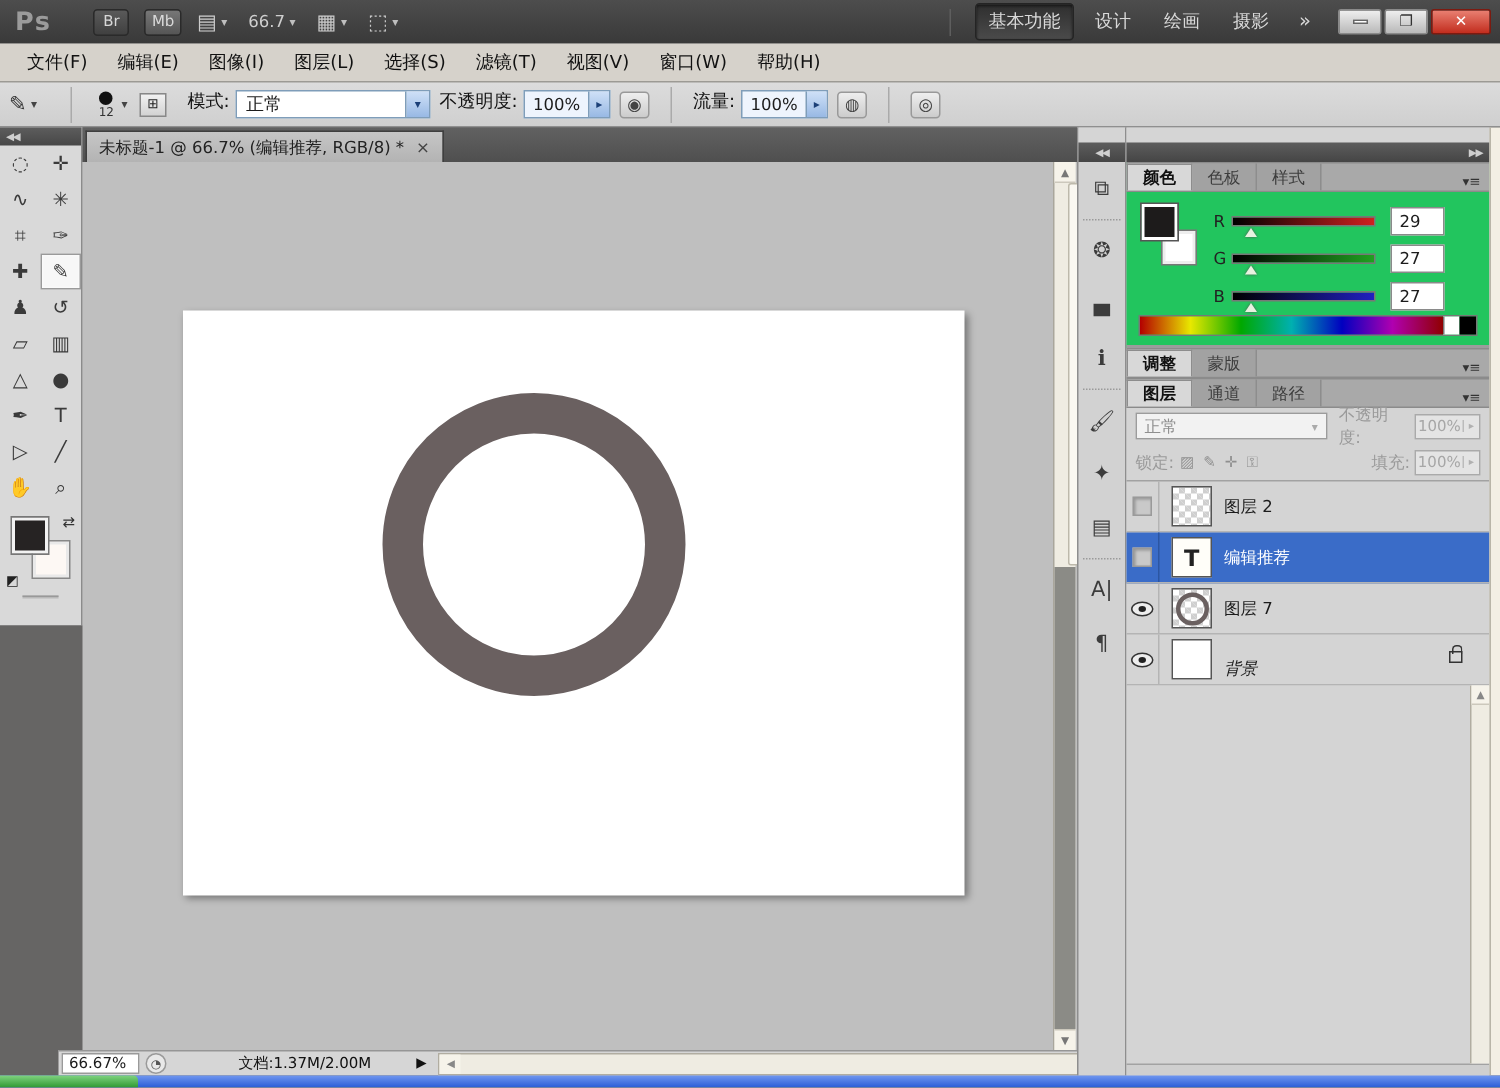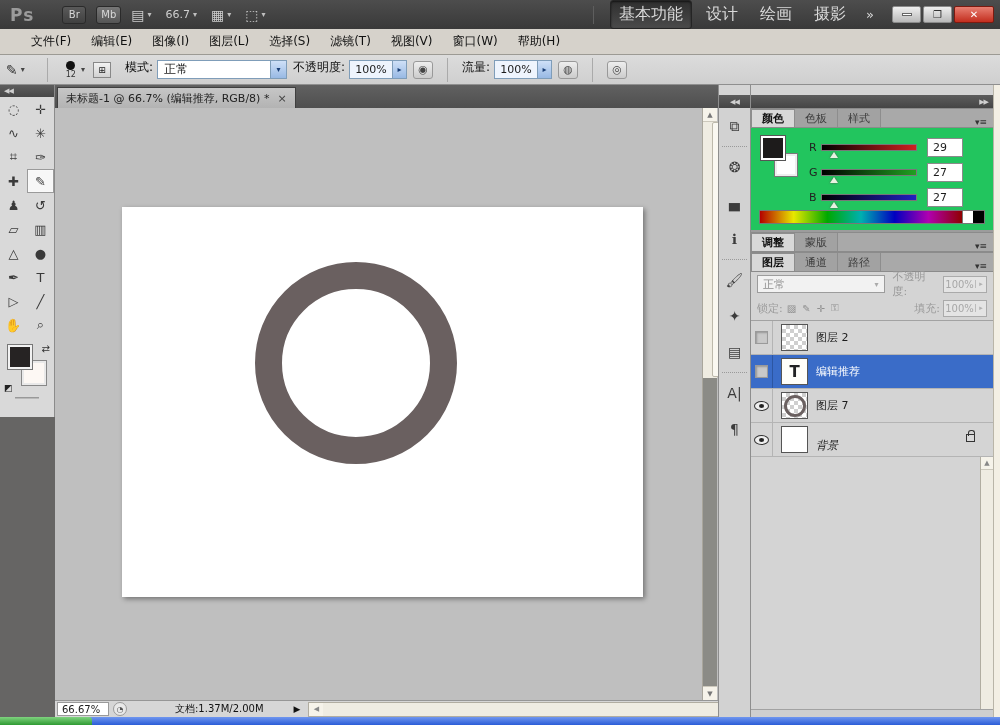--- a/index.html
+++ b/index.html
@@ -10,30 +10,30 @@
   
   #titlebar { left:0; top:0; width:1000px; height:29px; background:linear-gradient(#4d4d4d,#393939); display:flex; align-items:center; }
   .ps-logo { color:#9b9b9b; font-weight:bold; font-size:17px; margin:0 28px 0 10px; letter-spacing:1px; }
   .tb-btn { height:18px; min-width:24px; margin-right:10px; border:1px solid #2a2a2a; border-radius:3px; background:linear-gradient(#5a5a5a,#404040); color:#d8d8d8; font-size:10px; display:flex; align-items:center; justify-content:center; padding:0 4px; }
   .tb-btn.mb { background:linear-gradient(#777,#555); }
   .tb-group { display:flex; align-items:center; margin-right:14px; color:#cfcfcf; font-size:10px; }
   .tb-caret { color:#bfbfbf; font-size:8px; margin-left:3px; }
   .tb-zoom { color:#cfcfcf; font-size:11px; }
   .tb-sep { width:1px; height:18px; background:#5e5e5e; margin:0 10px; }
   .ws-wrap { display:flex; align-items:center; gap:6px; margin-left:auto; }
-  .ws-btn { color:#d9d9d9; font-size:16px; padding:3px 8px; border-radius:3px; }
+  .ws-btn { color:#d9d9d9; font-size:12px; padding:3px 8px; border-radius:3px; }
   .ws-btn.active { background:linear-gradient(#2f2f2f,#4a4a4a); border:1px solid #242424; box-shadow:inset 0 1px 2px rgba(0,0,0,.6); }
   .ws-overflow { color:#d9d9d9; font-size:13px; padding:0 6px; }
   .win-controls { display:flex; margin:0 6px 0 10px; }
   .win-btn { width:29px; height:17px; border:1px solid #8a8a8a; border-radius:2px; background:linear-gradient(#efefef,#b9b9b9); color:#333; font-size:10px; display:flex; align-items:center; justify-content:center; margin-left:2px; }
   .win-btn.close { background:linear-gradient(#e98072,#c22d1e); border-color:#7c1a10; color:#fff; font-weight:bold; width:40px; }
   .dash { width:10px; height:3px; background:#fff; border:1px solid #666; }
 
   
-  #menubar { left:0; top:29px; width:1000px; height:26px; background:#d6d2cb; border-bottom:1px solid #9c9a94; display:flex; align-items:center; padding-left:21px; }
+  #menubar { left:0; top:29px; width:1000px; height:26px; background:#d6d2cb; border-bottom:1px solid #9c9a94; display:flex; align-items:center; padding-left:8px; }
   .menu-item { padding:4px 10px; color:#111; }
 
   
   #optionsbar { left:0; top:55px; width:1000px; height:30px; background:linear-gradient(#dcdcdc,#cfcfcf); border-bottom:1px solid #8f8f8f; display:flex; align-items:center; padding-left:6px; }
   .opt-sep { width:1px; height:24px; background:#aaa; margin:0 8px; }
   .opt-icon { font-size:14px; color:#333; }
   .brush-preview { display:flex; flex-direction:column; align-items:center; line-height:1; margin:0 2px 0 10px; }
   .brush-dot { width:9px; height:9px; border-radius:50%; background:#111; }
   .brush-size { font-size:8px; color:#333; margin-top:1px; }
   .panel-toggle { width:18px; height:16px; border:1px solid #888; background:linear-gradient(#f2f2f2,#d2d2d2); display:flex; align-items:center; justify-content:center; font-size:9px; margin:0 8px; }
@@ -69,21 +69,21 @@
   #canvas-area { left:55px; top:108px; width:663px; height:592px; background:#bfbfbf; overflow:hidden; }
   #canvas-white { position:absolute; left:67px; top:99px; width:521px; height:390px; background:#fff; box-shadow:2px 2px 5px rgba(0,0,0,.4); }
   #ring { position:absolute; left:133px; top:55px; width:202px; height:202px; border:27px solid #6a6060; border-radius:50%; }
   .vscroll { position:absolute; right:1px; top:0; width:15px; height:592px; background:#efece2; border-left:1px solid #a9a69c; }
   .vscroll .sb-btn { height:14px; width:100%; font-size:7px; color:#777; display:flex; align-items:center; justify-content:center; background:#f6f3ea; border-bottom:1px solid #ccc8bc; }
   .vscroll .sb-btn.bottom { position:absolute; bottom:0; border-top:1px solid #ccc8bc; border-bottom:none; }
   .vscroll .thumb { position:absolute; top:14px; left:1px; width:12px; height:255px; background:#faf8f1; border:1px solid #bdb9ab; border-radius:2px; }
   .vscroll .lower { position:absolute; top:270px; bottom:14px; left:0; width:100%; background:#8b8b86; }
 
   
-  #statusbar { left:55px; top:700px; width:732px; height:17px; background:#d6d6d6; border-top:1px solid #969696; display:flex; align-items:center; font-size:10px; }
+  #statusbar { left:39px; top:700px; width:732px; height:17px; background:#d6d6d6; border-top:1px solid #969696; display:flex; align-items:center; font-size:10px; }
   .status-zoom { width:52px; height:14px; background:#fff; border:1px solid #9a9a9a; margin-left:2px; display:flex; align-items:center; padding-left:4px; }
   .status-clock { width:14px; height:14px; border:1px solid #9a9a9a; border-radius:50%; margin-left:4px; font-size:8px; color:#555; display:flex; align-items:center; justify-content:center; background:#e9e9e9; }
   .status-info { margin-left:48px; color:#111; }
   .status-pop { margin-left:30px; font-size:9px; color:#111; }
   .hscroll { flex:1; height:15px; margin-left:8px; background:#efece2; border:1px solid #b1ada1; display:flex; align-items:center; }
   .hscroll .sb-btn { width:14px; height:100%; font-size:7px; color:#888; display:flex; align-items:center; justify-content:center; background:#f6f3ea; }
   .hscroll .sb-btn.right { margin-left:auto; }
 
   
   #icondock { left:718px; top:85px; width:32px; height:632px; background:#d2d2d2; border-left:1px solid #8e8e8e; }

